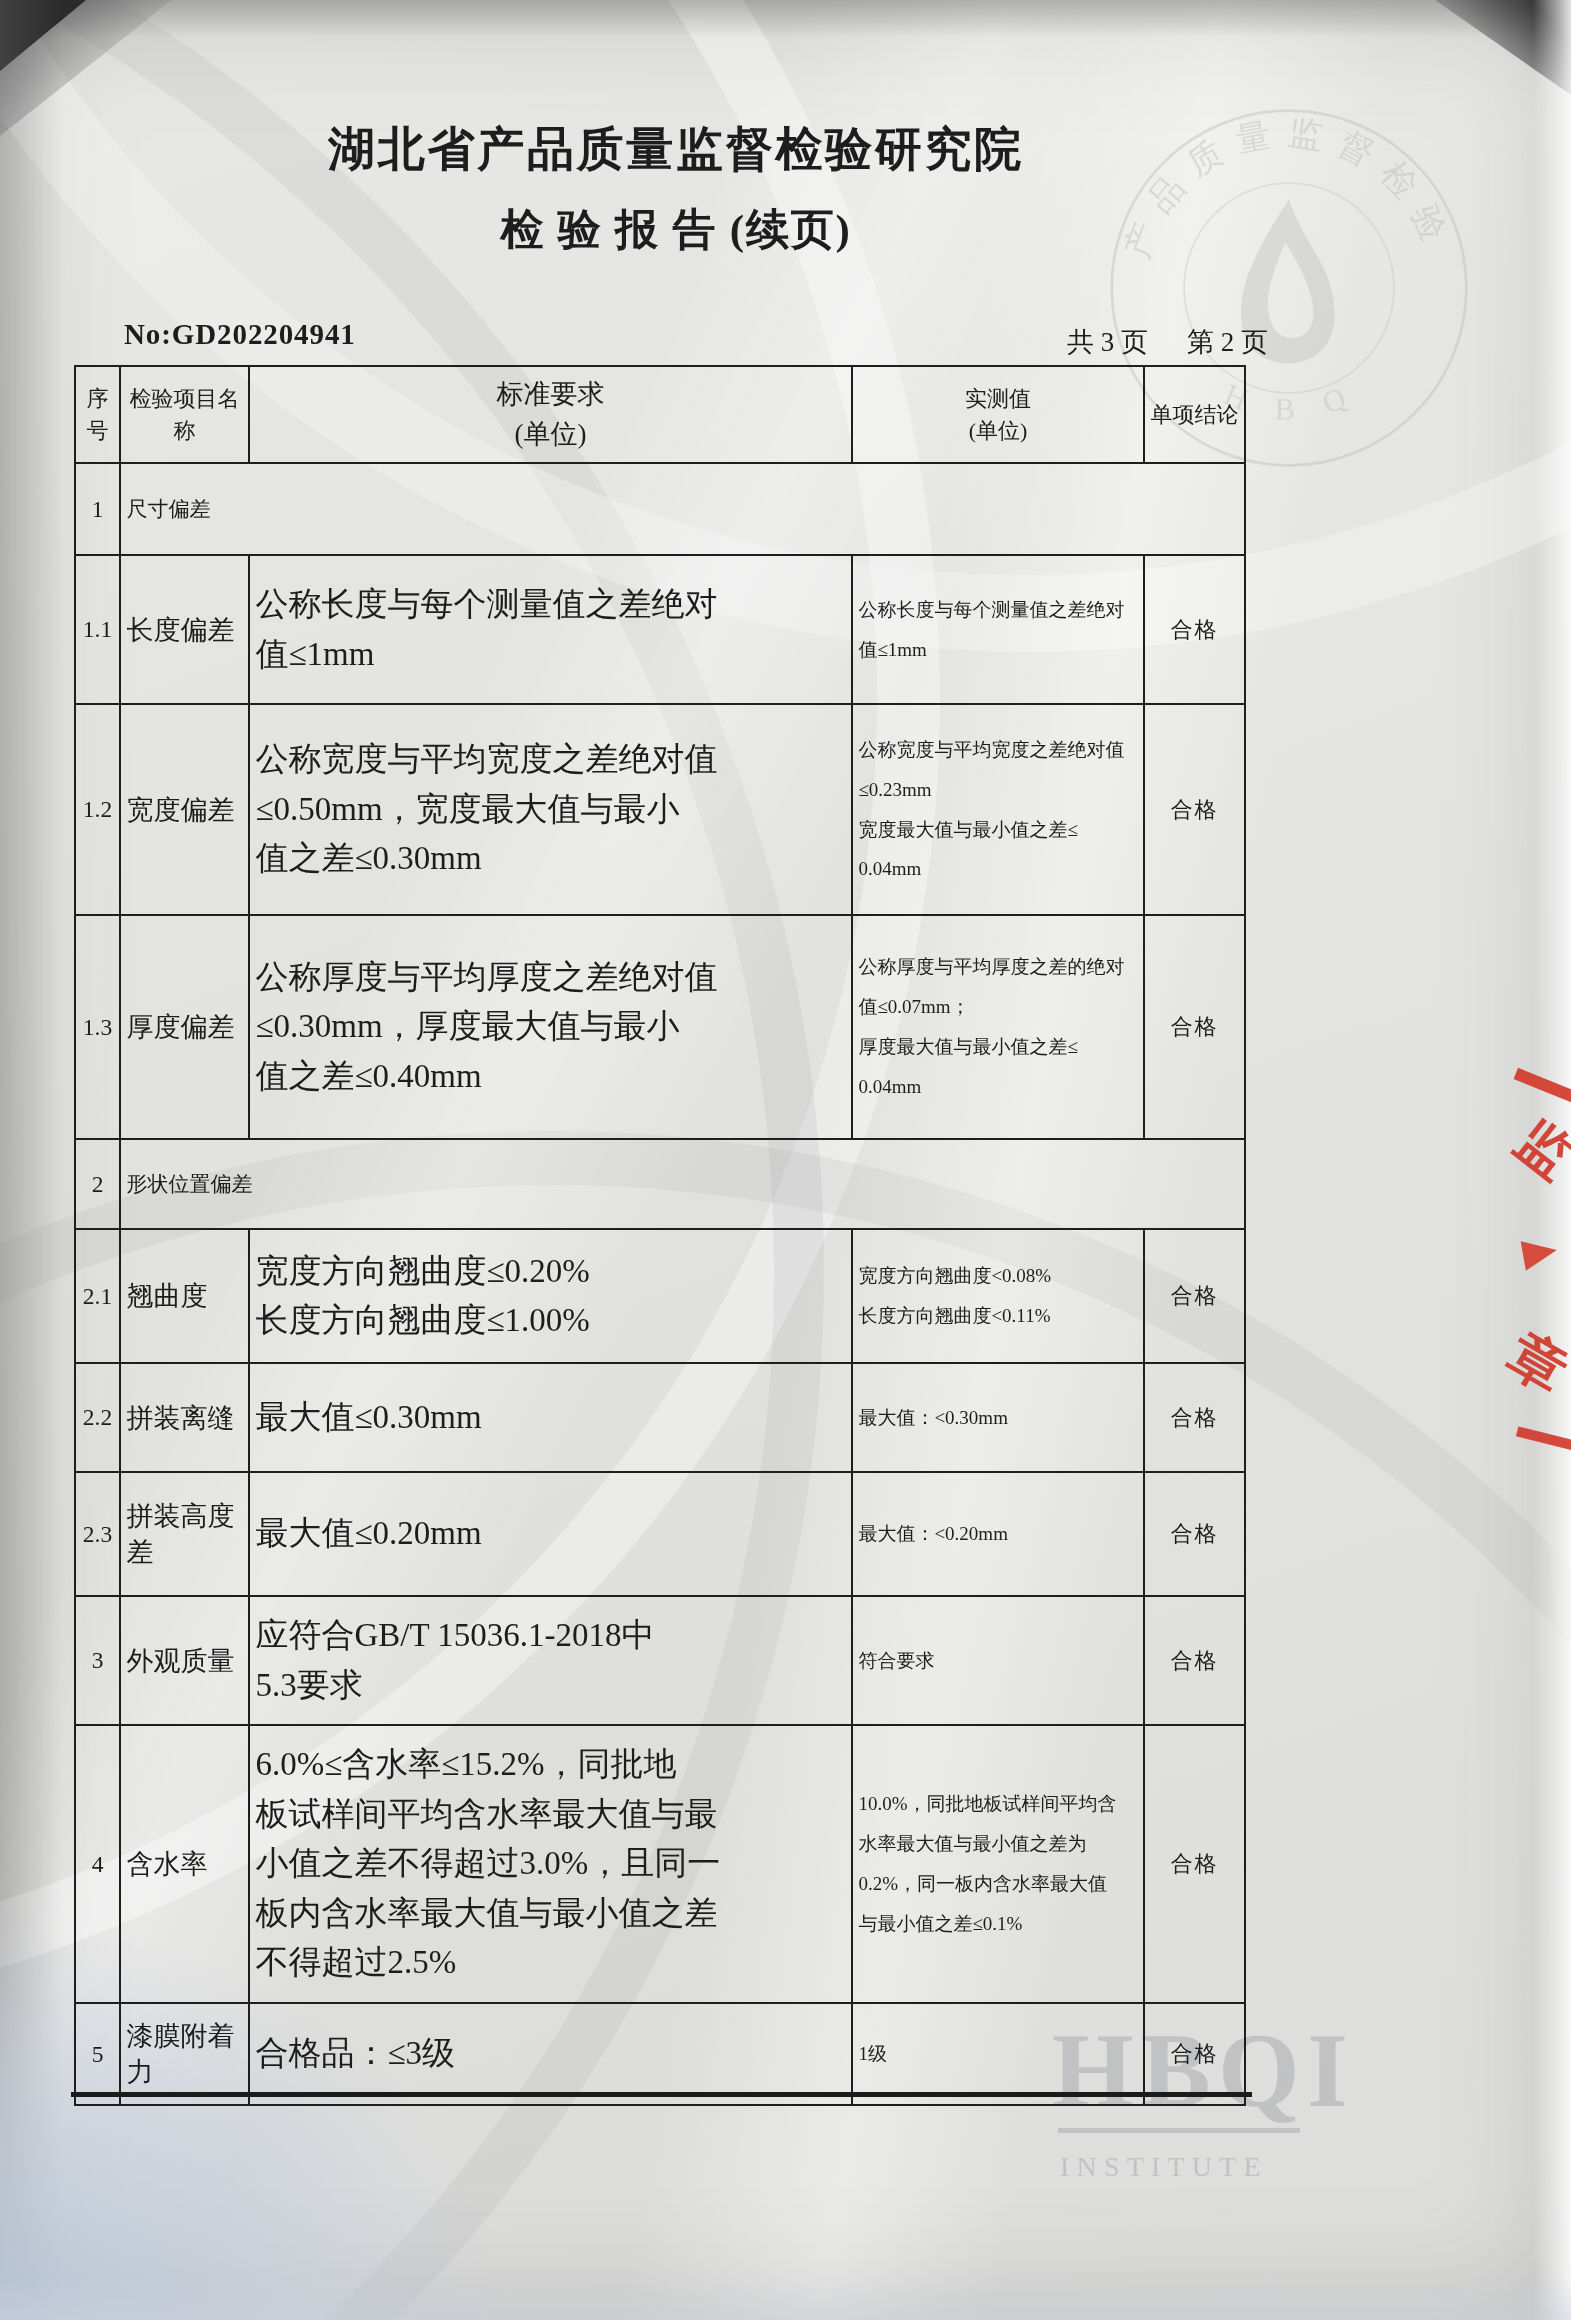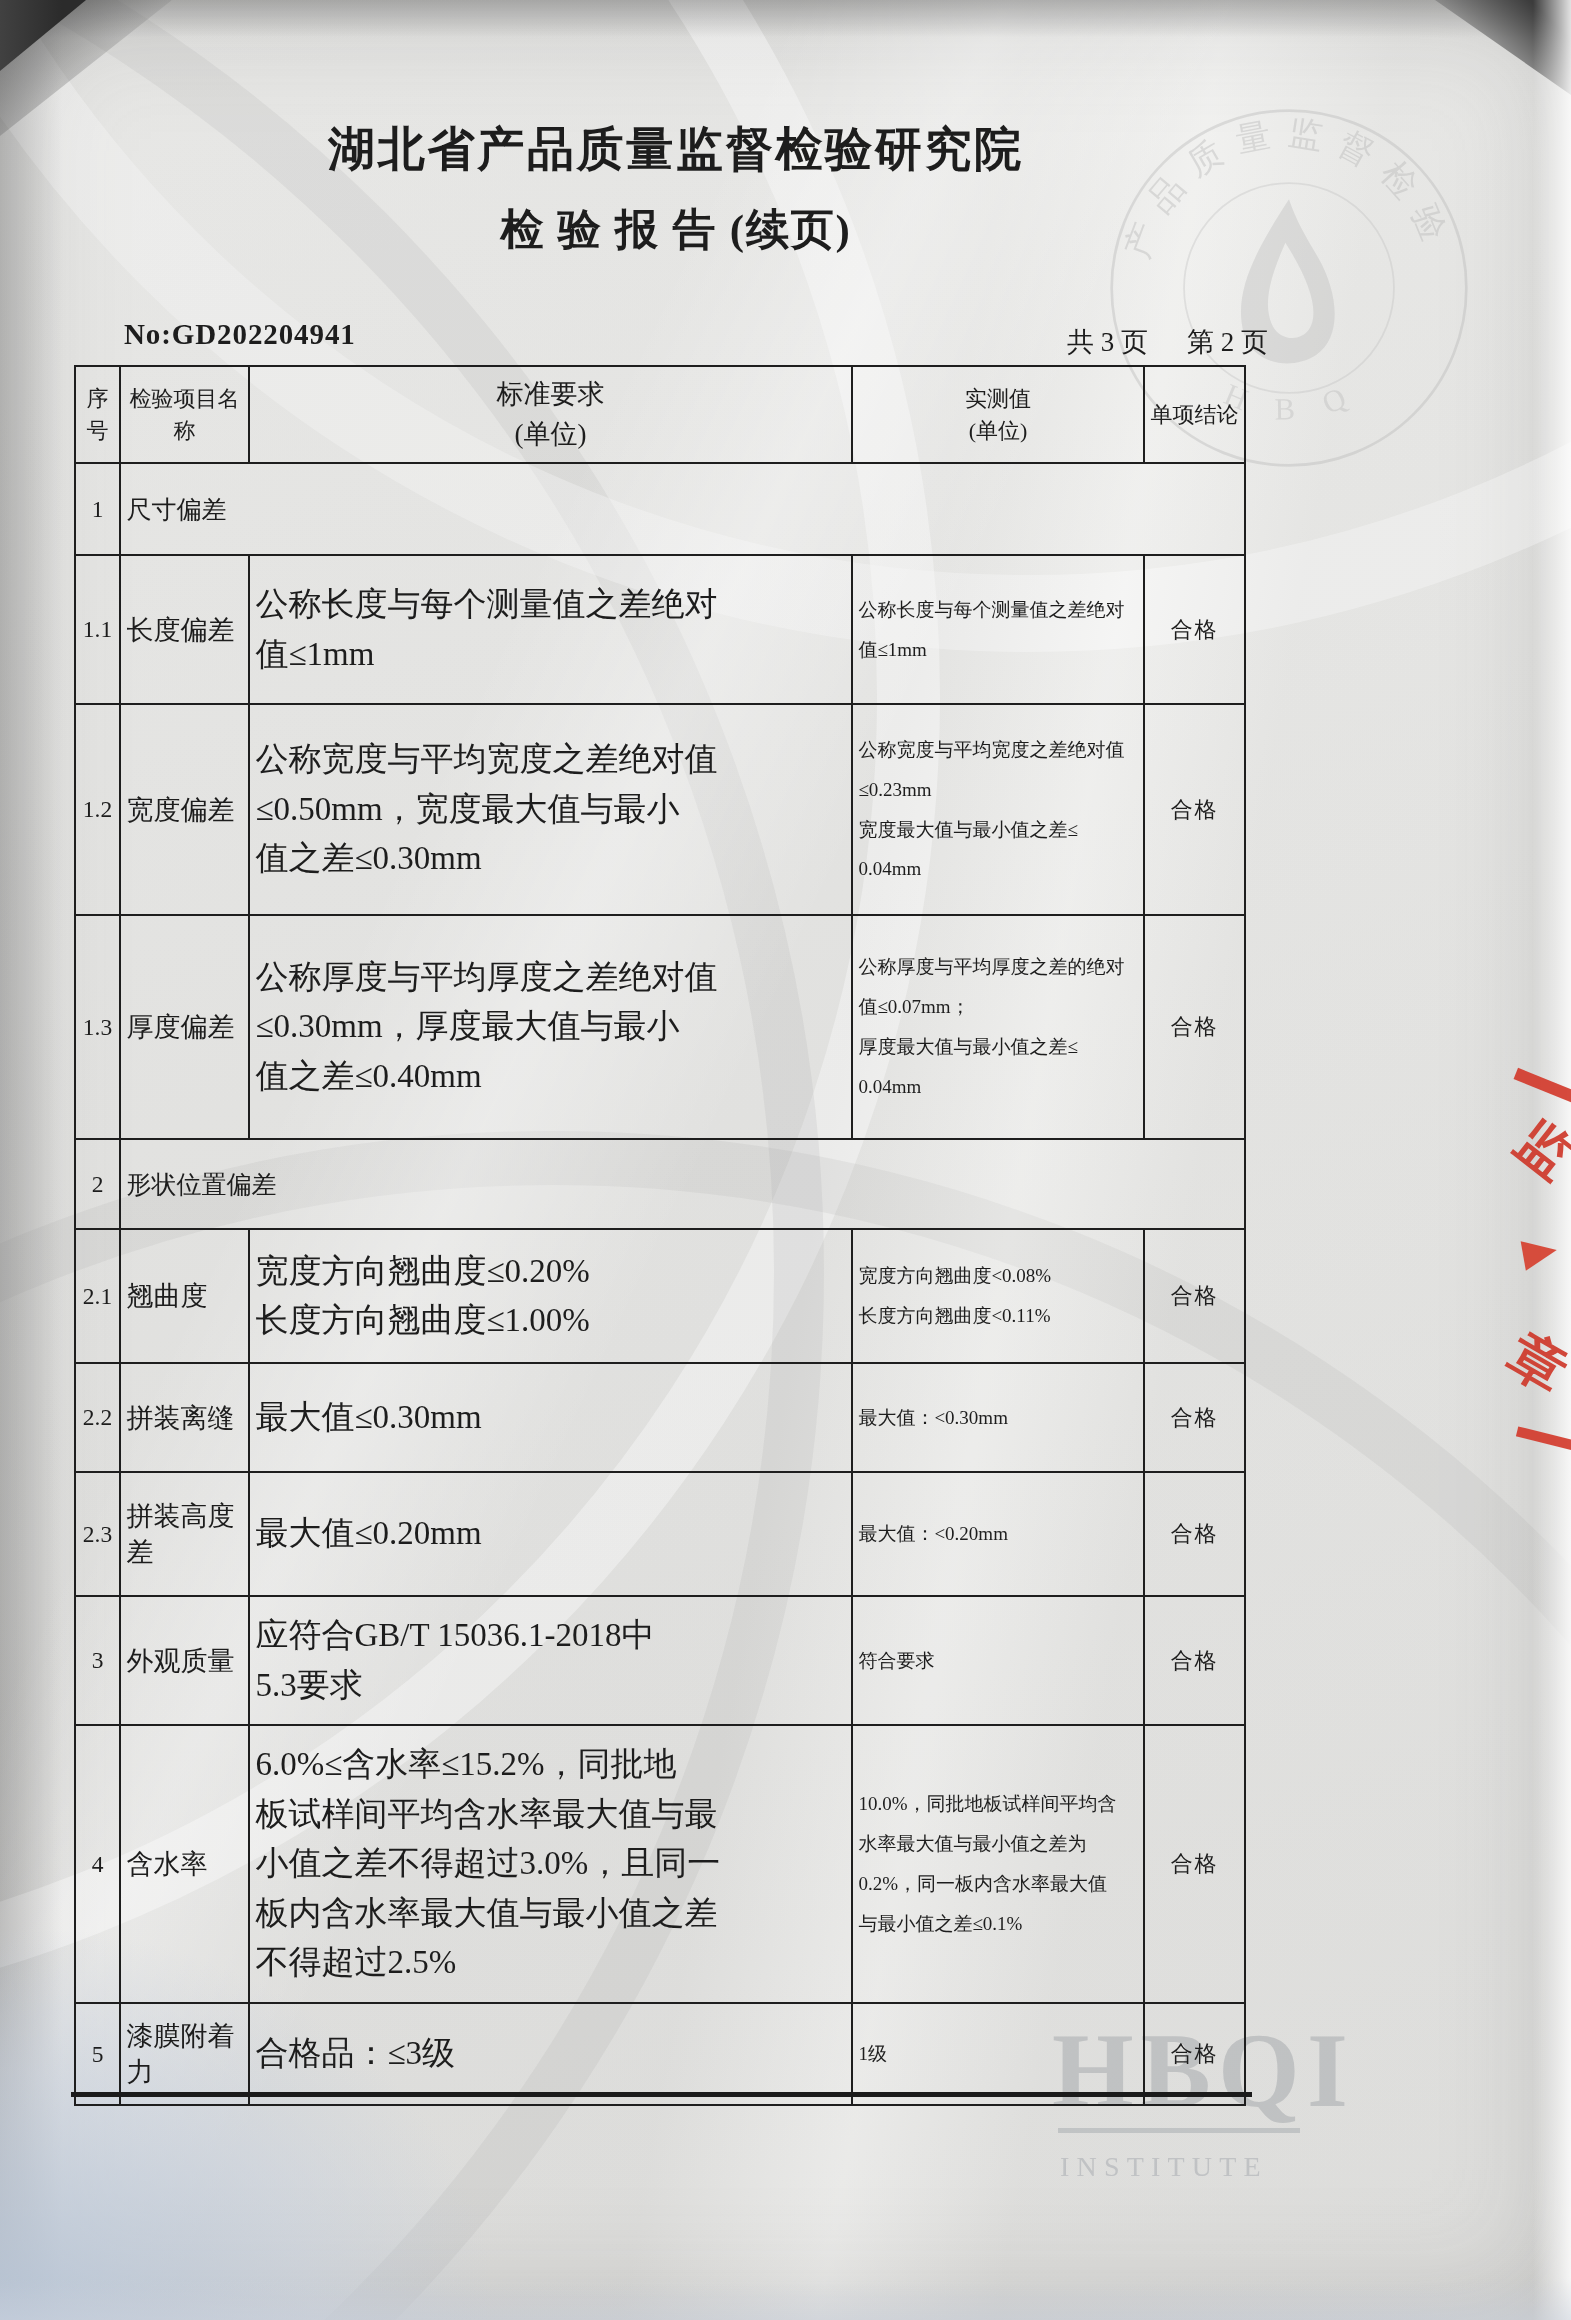--- a/index.html
+++ b/index.html
@@ -36,21 +36,21 @@
   table.rpt{position:absolute;left:74px;top:365px;width:1171px;border-collapse:collapse;table-layout:fixed;border-radius:31px;}
   table.rpt td{border:2.3px solid #1e1e1e;vertical-align:middle;padding:1.8px 5.4px;background:transparent;}
   table.rpt{border:2.7px solid #1b1b1b;}
   col.w1{width:45px;}col.w2{width:129px;}col.w3{width:603px;}col.w4{width:292px;}col.w5{width:101px;}
   .pre{white-space:pre-line;margin-left:6px;}
   td.c1{text-align:center;font-size:23.5px;}
   td.c2{font-size:27px;text-align:left;padding-left:11px;}
   td.c3{font-size:33px;line-height:1.5;padding:5.4px 12.7px;}
   td.c4{font-size:19px;line-height:2.1;padding:3.6px 7.2px;}
   td.c5{text-align:center;font-size:22px;letter-spacing:1.8px;}
-  td.sec{font-size:25px;text-align:left;padding-left:12.7px;margin-left:32px;}
+  td.sec{font-size:21px;text-align:left;padding-left:12.7px;margin-left:32px;}
   td.al{text-align:left;}
   td.ac{text-align:left;}
   tr.h-hdr{height:97px;} tr.h-r0{height:92px;} tr.h-r1{height:149px;} tr.h-r2{height:211px;}
   tr.h-r3{height:224px;} tr.h-r4{height:90px;}  tr.h-r5{height:134px;} tr.h-r6{height:109px;}
   tr.h-r7{height:124px;} tr.h-r8{height:129px;} tr.h-r9{height:278px;} tr.h-r10{height:102px;}
   td.hd{text-align:center;font-size:22px;line-height:1.45;}
   td.hd3{font-size:27px;}
   td.hd4{font-size:22px;}
   .bottomrule{position:absolute;left:71px;top:2092px;width:1181px;height:4.5px;background:#1b1b1b;}
   

